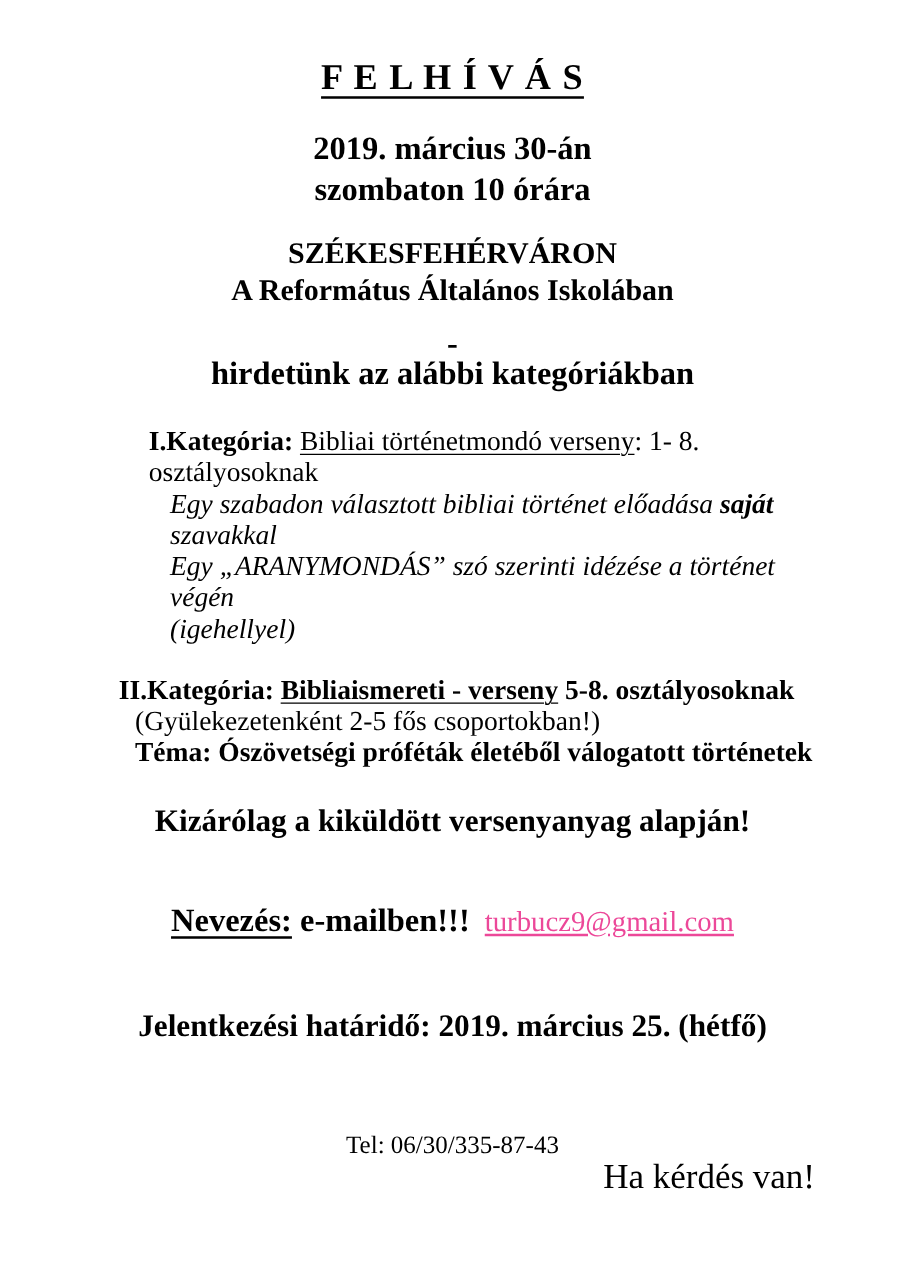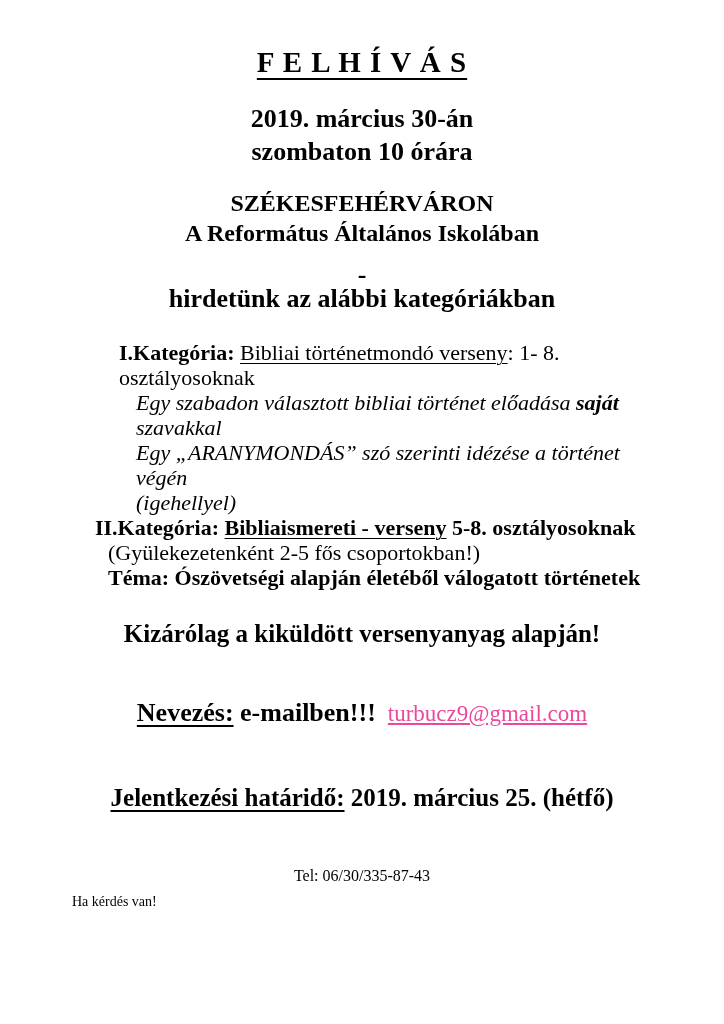--- a/index.html
+++ b/index.html
@@ -81,21 +81,21 @@
     text-align: center;
   }
 
   .cat-block {
     font-size: 22px;
     line-height: 25px;
     text-align: left;
   }
   .cat1-head { margin-top: 26px; padding-left: 47px; }
   .cat1-details { padding-left: 64px; }
-  .cat2-head { padding-left: 23px; }
+  .cat2-head { margin-top: 24px; padding-left: 23px; }
   .cat2-details { padding-left: 36px; }
 
   .u-thin {
     text-decoration: underline;
     text-decoration-thickness: 1px;
     text-underline-offset: 3px;
   }
 
   .emphasis {
     margin-top: 29px;
@@ -127,35 +127,34 @@
   }
 
   .deadline {
     margin-top: 52px;
     font-size: 25px;
     line-height: 31px;
     font-weight: bold;
     text-align: center;
   }
   .deadline .deadline-label {
-    text-decoration: underline;
     text-decoration-thickness: 2px;
     text-underline-offset: 4px;
   }
 
   .contact-phone {
-    margin-top: 50px;
-    font-size: 16px;
+    margin-top: 66px;
+    font-size: 20px;
     line-height: 26px;
     text-align: center;
   }
   .contact-note {
-    font-size: 14px;
+    font-size: 28px;
     line-height: 26px;
-    text-align: left;
+    text-align: right;
   }
 </style>
 </head>
 <body>
 
 <div class="page">
 
   <h1 class="title"><span class="u-title">F E L H Í V Á S</span></h1>
 
   <div class="date-block">
@@ -182,21 +181,21 @@
     </div>
     <div>Egy „ARANYMONDÁS” szó szerinti idézése a történet végén</div>
     <div>(igehellyel)</div>
   </div>
 
   <div class="cat-block cat2-head bold">
     <span>II.Kategória: </span><span class="u-thin">Bibliaismereti - verseny</span><span> 5-8. osztályosoknak</span>
   </div>
   <div class="cat-block cat2-details">
     <div>(Gyülekezetenként 2-5 fős csoportokban!)</div>
-    <div class="bold">Téma: Ószövetségi alapján életéből válogatott történetek</div>
+    <div class="bold">Téma: Ószövetségi próféták életéből válogatott történetek</div>
   </div>
 
   <div class="emphasis">Kizárólag a kiküldött versenyanyag alapján!</div>
 
   <div class="registration">
     <span class="reg-label">Nevezés:</span><span class="reg-method"> e-mailben!!!</span><a class="email-link" style="color: #ec4899;">turbucz9@gmail.com</a>
   </div>
 
   <div class="deadline">
     <span class="deadline-label">Jelentkezési határidő:</span><span> 2019. március 25. (hétfő)</span>

